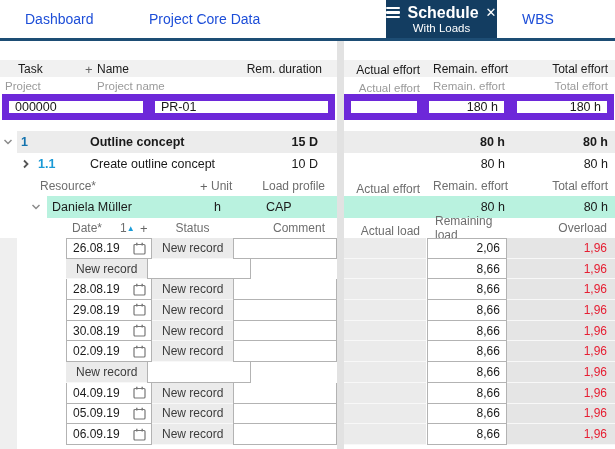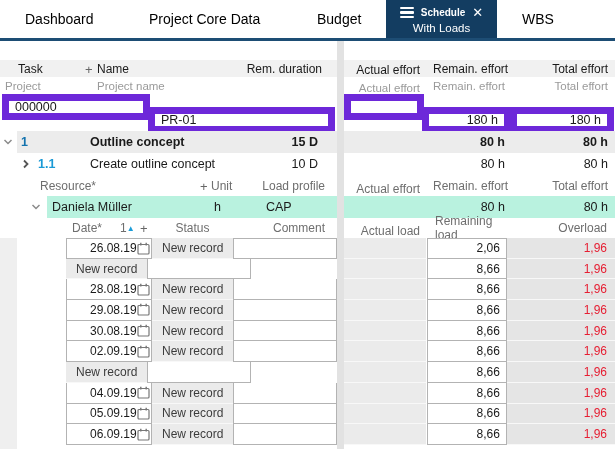--- a/index.html
+++ b/index.html
@@ -2,28 +2,28 @@
 <html><head>
 <meta charset="utf-8">
 <style>
   * { margin:0; padding:0; box-sizing:border-box; }
   html,body { background:#fff; }
   body { font-family:"Liberation Sans","DejaVu Sans",sans-serif; color:#1a1a1a; }
   #app { position:relative; width:615px; height:449px; background:#fff; overflow:hidden; }
 
   
   .tabbar { position:relative; width:615px; height:38px; background:#fff; }
-  .tab { position:absolute; top:0; height:38px; line-height:38px; font-size:14px; color:#000000; cursor:default; white-space:nowrap; }
+  .tab { position:absolute; top:0; height:38px; line-height:38px; font-size:14px; color:#1d4ed8; cursor:default; white-space:nowrap; }
   .tab-dashboard { left:25px; }
   .tab-pcd { left:149px; }
   .tab-budget { left:317px; }
   .tab-wbs { left:522px; }
   .tab-active { position:absolute; left:386px; top:0; width:111px; height:38px; background:#133d61; color:#fff; padding-top:3px; }
   .tab-active .line1 { display:flex; align-items:center; justify-content:center; gap:7px; height:19px; }
-  .tab-active .t-label { font-size:10px; font-weight:bold; line-height:19px;text-align:center; }
+  .tab-active .t-label { font-size:16px; font-weight:bold; line-height:19px;text-align:center; }
   .tab-active .line2 { text-align:center; font-size:11.5px; line-height:13px; }
   .hamburger { display:inline-flex; flex-direction:column; gap:2px; width:14px; }
   .hamburger span { display:block; height:2.2px; background:#fff; border-radius:1px; }
   .close-x { font-size:13px; font-weight:bold; line-height:19px; }
   .tab-underline { width:615px; height:3px; background:#1d4d74; }
 
   
   .row { display:flex; width:615px; }
   .lp { width:337px; position:relative; }
   .dv { width:7px; background:#e2e2e2; }
@@ -43,21 +43,21 @@
 
   
   .col-a { width:80px; display:flex; align-items:flex-end; justify-content:flex-end; padding-right:4px; }
   .col-r { width:88px; display:flex; align-items:center; padding-left:9px; }
   .col-r.val { justify-content:flex-end; padding-left:0; padding-right:7px; }
   .col-t { width:103px; display:flex; align-items:center; justify-content:flex-end; padding-right:7px; }
 
   
   .input-row { height:26px; font-size:12.5px; }
   .ibox { border:7px solid #6d28d9; background:#fff; height:26px; display:flex; align-items:center; padding:0 6px; }
-  .ibox + .ibox { margin-left:-1px;margin-top:13px; }
+  .ibox + .ibox { margin-left:-1px; }
   .ib-task { position:absolute; left:2px; width:148px; }
   .ib-name { position:absolute; left:149px; width:187px; }
   .ib-ae { position:absolute; left:0; width:80px; }
   .ib-re { position:absolute; left:79px; width:89px; justify-content:flex-end; }
   .ib-te { position:absolute; left:167px; width:104px; justify-content:flex-end; }
 
   
   .task-row { height:22px; font-size:12.5px; }
   .task1 .lp { background:linear-gradient(to right,#fff 17px,#ececec 17px); }
   .task1 .rp { background:#ececec; }
@@ -75,36 +75,35 @@
   
   .load-head { height:20px; font-size:12px; color:#6e6e6e; }
   .sort-tri { color:#1a9cd8; font-size:8px; vertical-align:1px; }
   .load-row { height:20.7px; font-size:12px; }
   .load-row .lp { display:flex; background:linear-gradient(to right,#efefef 17px,#fff 17px); }
   .gutter { width:17px; }
   .indent { width:49px; }
   .cell { display:flex; align-items:center; }
   .bordered { border:1px solid #b3b3b3; background:#fff; }
   .load-row + .load-row .bordered { border-top:0; }
-  .date-cell { width:86px; justify-content:space-between; padding:0 5px 0 23px; cursor:default; }
+  .date-cell { width:86px; justify-content:space-between; padding:0 5px 0 6px; cursor:default; }
   .status-cell { width:81px; background:#ebebeb; border-bottom:1px solid #f8f8f8; padding-left:10px; color:#3c3c3c; }
   .comment-cell { width:104px; }
   .al-cell { width:88px; background:#ebebeb; border-bottom:1px solid #f8f8f8; border-right:1px solid #fff; }
   .rl-cell { width:84px; justify-content:flex-end; padding-right:6px; }
   .ol-cell { width:114px; background:#e5e5e5; border-bottom:1px solid #f8f8f8; justify-content:flex-end; padding-right:8px; color:#e61e32; }
 </style>
 </head>
 <body>
 
 <div id="app">
 
   <div class="tabbar">
     <div class="tab tab-dashboard">Dashboard</div>
     <div class="tab tab-pcd">Project Core Data</div>
-    <div class="tab tab-budget">Budget</div>
     <div class="tab-active">
       <div class="line1">
         <span class="hamburger">
             <span></span>
             <span></span>
             <span></span>
           </span>
         <span class="t-label">Schedule</span>
         <span class="close-x">✕</span>
       </div>

